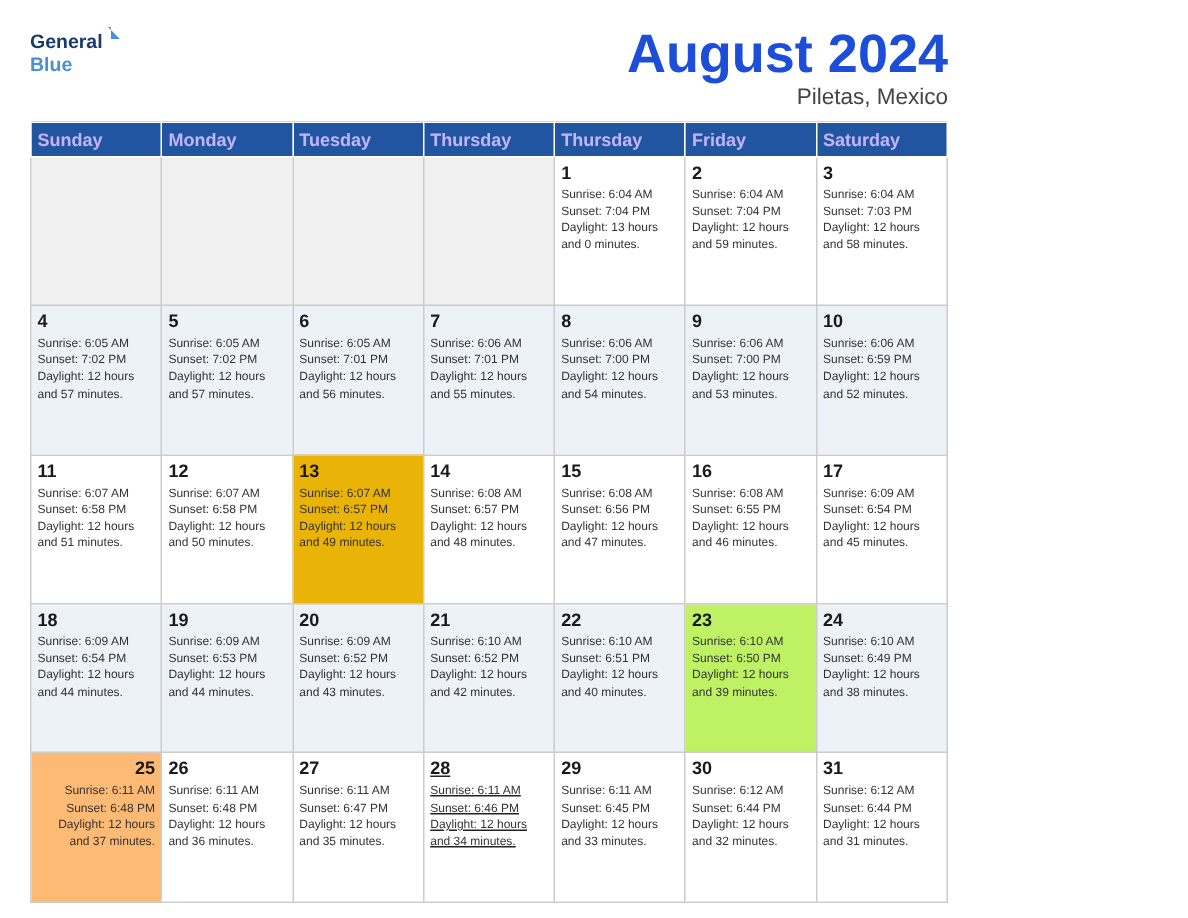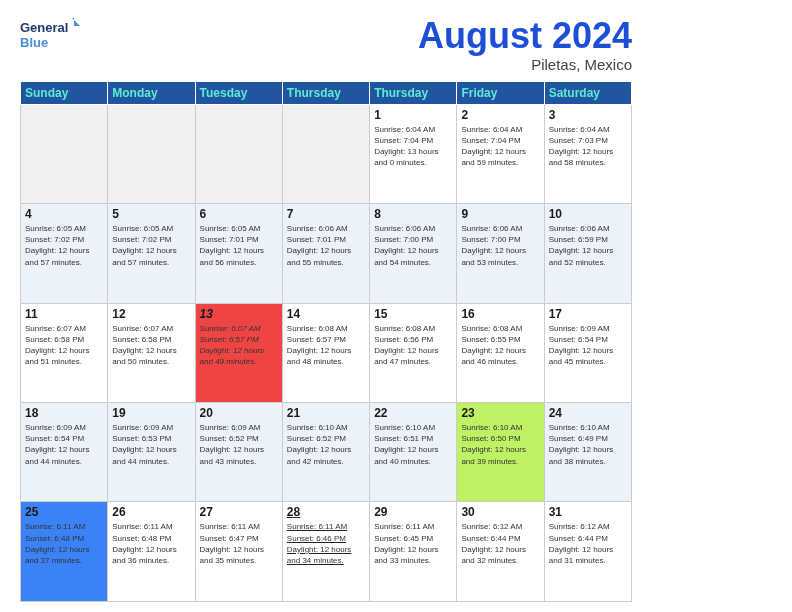--- a/index.html
+++ b/index.html
@@ -43,21 +43,21 @@
       font-weight: normal;
     }
     .calendar {
       flex: 1;
       border-collapse: collapse;
       width: 100%;
       table-layout: fixed;
     }
     .calendar th {
       background: #2255a0;
-      color: #5eead4;
+      color: #c4b5fd;
       font-size: 12px;
       font-weight: bold;
       padding: 4px 4px;
       text-align: left;
       border: 1px solid #fff;
     }
     .calendar td {
       vertical-align: top;
       border: 1px solid #ccc;
       padding: 3px 4px;
@@ -215,21 +215,21 @@
 Daylight: 12 hours
 and 51 minutes.</div>
           </td>
           <td style="background: rgb(255, 255, 255);">
             <span class="day-number">12</span>
             <div class="day-info" style="white-space: pre-line;">Sunrise: 6:07 AM
 Sunset: 6:58 PM
 Daylight: 12 hours
 and 50 minutes.</div>
           </td>
-          <td style="background: #ef4444; font-style: italic;">
+          <td style="background: #eab308;">
             <span class="day-number">13</span>
             <div class="day-info" style="white-space: pre-line;">Sunrise: 6:07 AM
 Sunset: 6:57 PM
 Daylight: 12 hours
 and 49 minutes.</div>
           </td>
           <td style="background: rgb(255, 255, 255);">
             <span class="day-number">14</span>
             <div class="day-info" style="white-space: pre-line;">Sunrise: 6:08 AM
 Sunset: 6:57 PM
@@ -303,21 +303,21 @@
           </td>
           <td style="background: rgb(237, 241, 248);">
             <span class="day-number">24</span>
             <div class="day-info" style="white-space: pre-line;">Sunrise: 6:10 AM
 Sunset: 6:49 PM
 Daylight: 12 hours
 and 38 minutes.</div>
           </td>
         </tr>
         <tr class="row-5">
-          <td style="background: #3b82f6;">
+          <td style="background: #fdba74; text-align: right;">
             <span class="day-number">25</span>
             <div class="day-info" style="white-space: pre-line;">Sunrise: 6:11 AM
 Sunset: 6:48 PM
 Daylight: 12 hours
 and 37 minutes.</div>
           </td>
           <td style="background: rgb(255, 255, 255);">
             <span class="day-number">26</span>
             <div class="day-info" style="white-space: pre-line;">Sunrise: 6:11 AM
 Sunset: 6:48 PM

